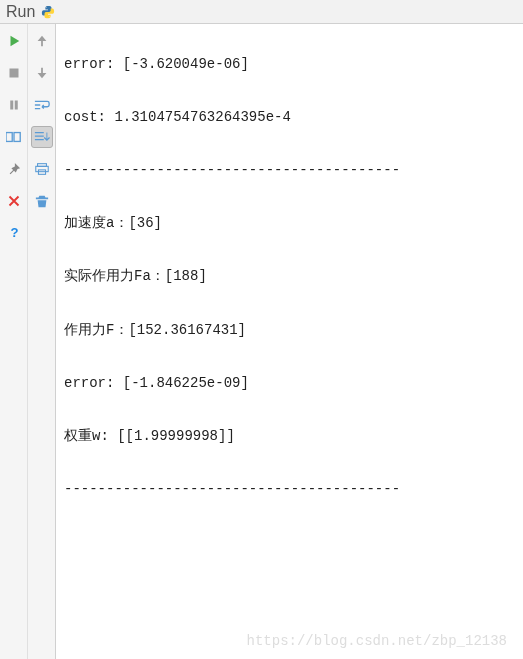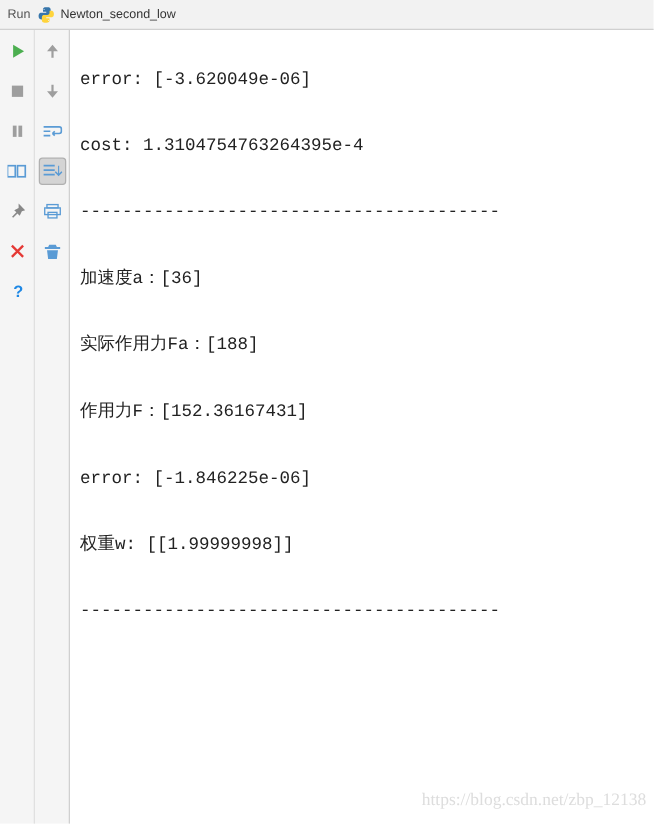--- a/index.html
+++ b/index.html
@@ -12,21 +12,21 @@
   overflow: hidden;
   position: relative;
 }
 .header {
   height: 24px;
   background: #f2f2f2;
   border-bottom: 1px solid #d0d0d0;
   display: flex;
   align-items: center;
   padding: 0 6px;
-  font-size: 10px;
+  font-size: 16px;
   color: #555;
 }
 .header .run-label { margin-right: 6px; }
 .header .py-icon { margin-right: 4px; display: inline-flex; }
 .header .title { color: #333; }
 .body {
   display: flex;
   height: calc(100% - 24px);
 }
 .gutter-left, .gutter-right {
@@ -63,40 +63,39 @@
   line-height: 1.9;
   color: #222;
   overflow: hidden;
   white-space: pre;
 }
 .console .line { white-space: pre; }
 .sep { letter-spacing: 0; }
 .watermark {
   position: absolute;
   bottom: 10px;
-  right: 6px;
+  right: 16px;
   color: #ddd;
   font-size: 14px;
-  font-family: Liberation Serif, serif;
+  font-family: Liberation Mono, monospace;
   pointer-events: none;
   text-align: center;
 }
 </style>
 </head>
 <body>
 
 <div class="header">
   <span class="run-label">Run</span>
   <span class="py-icon">
     <svg width="14" height="14" viewBox="0 0 16 16">
         <path fill="#3776ab" d="M7.5 1C5 1 5 3 5 3v2h3v1H3s-2 0-2 3 2 3 2 3h2v-2s0-2 2-2h3s2 0 2-2V3s0-2-2.5-2h-2zM6 2.5a.5.5 0 110 1 .5.5 0 010-1z"></path>
         <path fill="#ffd43b" d="M8.5 15C11 15 11 13 11 13v-2H8v-1h5s2 0 2-3-2-3-2-3h-2v2s0 2-2 2H6s-2 0-2 2v3s0 2 2.5 2h2zM10 13.5a.5.5 0 110-1 .5.5 0 010 1z"></path>
       </svg>
   </span>
-  <span class="title">Newton_second_low</span>
 </div>
 
 <div class="body">
 
   <div class="gutter-left">
     <div class="tool-btn">
       <svg width="14" height="14" viewBox="0 0 16 16">
           <path fill="#4caf50" d="M4 2l10 6-10 6z"></path>
         </svg>
     </div>
@@ -170,21 +169,21 @@
     </div>
   </div>
 
   <div class="console">
 <div class="line">error: [-3.620049e-06]</div>
 <div class="line">cost: 1.3104754763264395e-4</div>
 <div class="line sep">----------------------------------------</div>
 <div class="line">加速度a：[36]</div>
 <div class="line">实际作用力Fa：[188]</div>
 <div class="line">作用力F：[152.36167431]</div>
-<div class="line">error: [-1.846225e-06]</div>
+<div class="line">error: [-1.846225e-09]</div>
 <div class="line">权重w: [[1.99999998]]</div>
 <div class="line sep">----------------------------------------</div>
 
 
 
 
 
 
 
 

